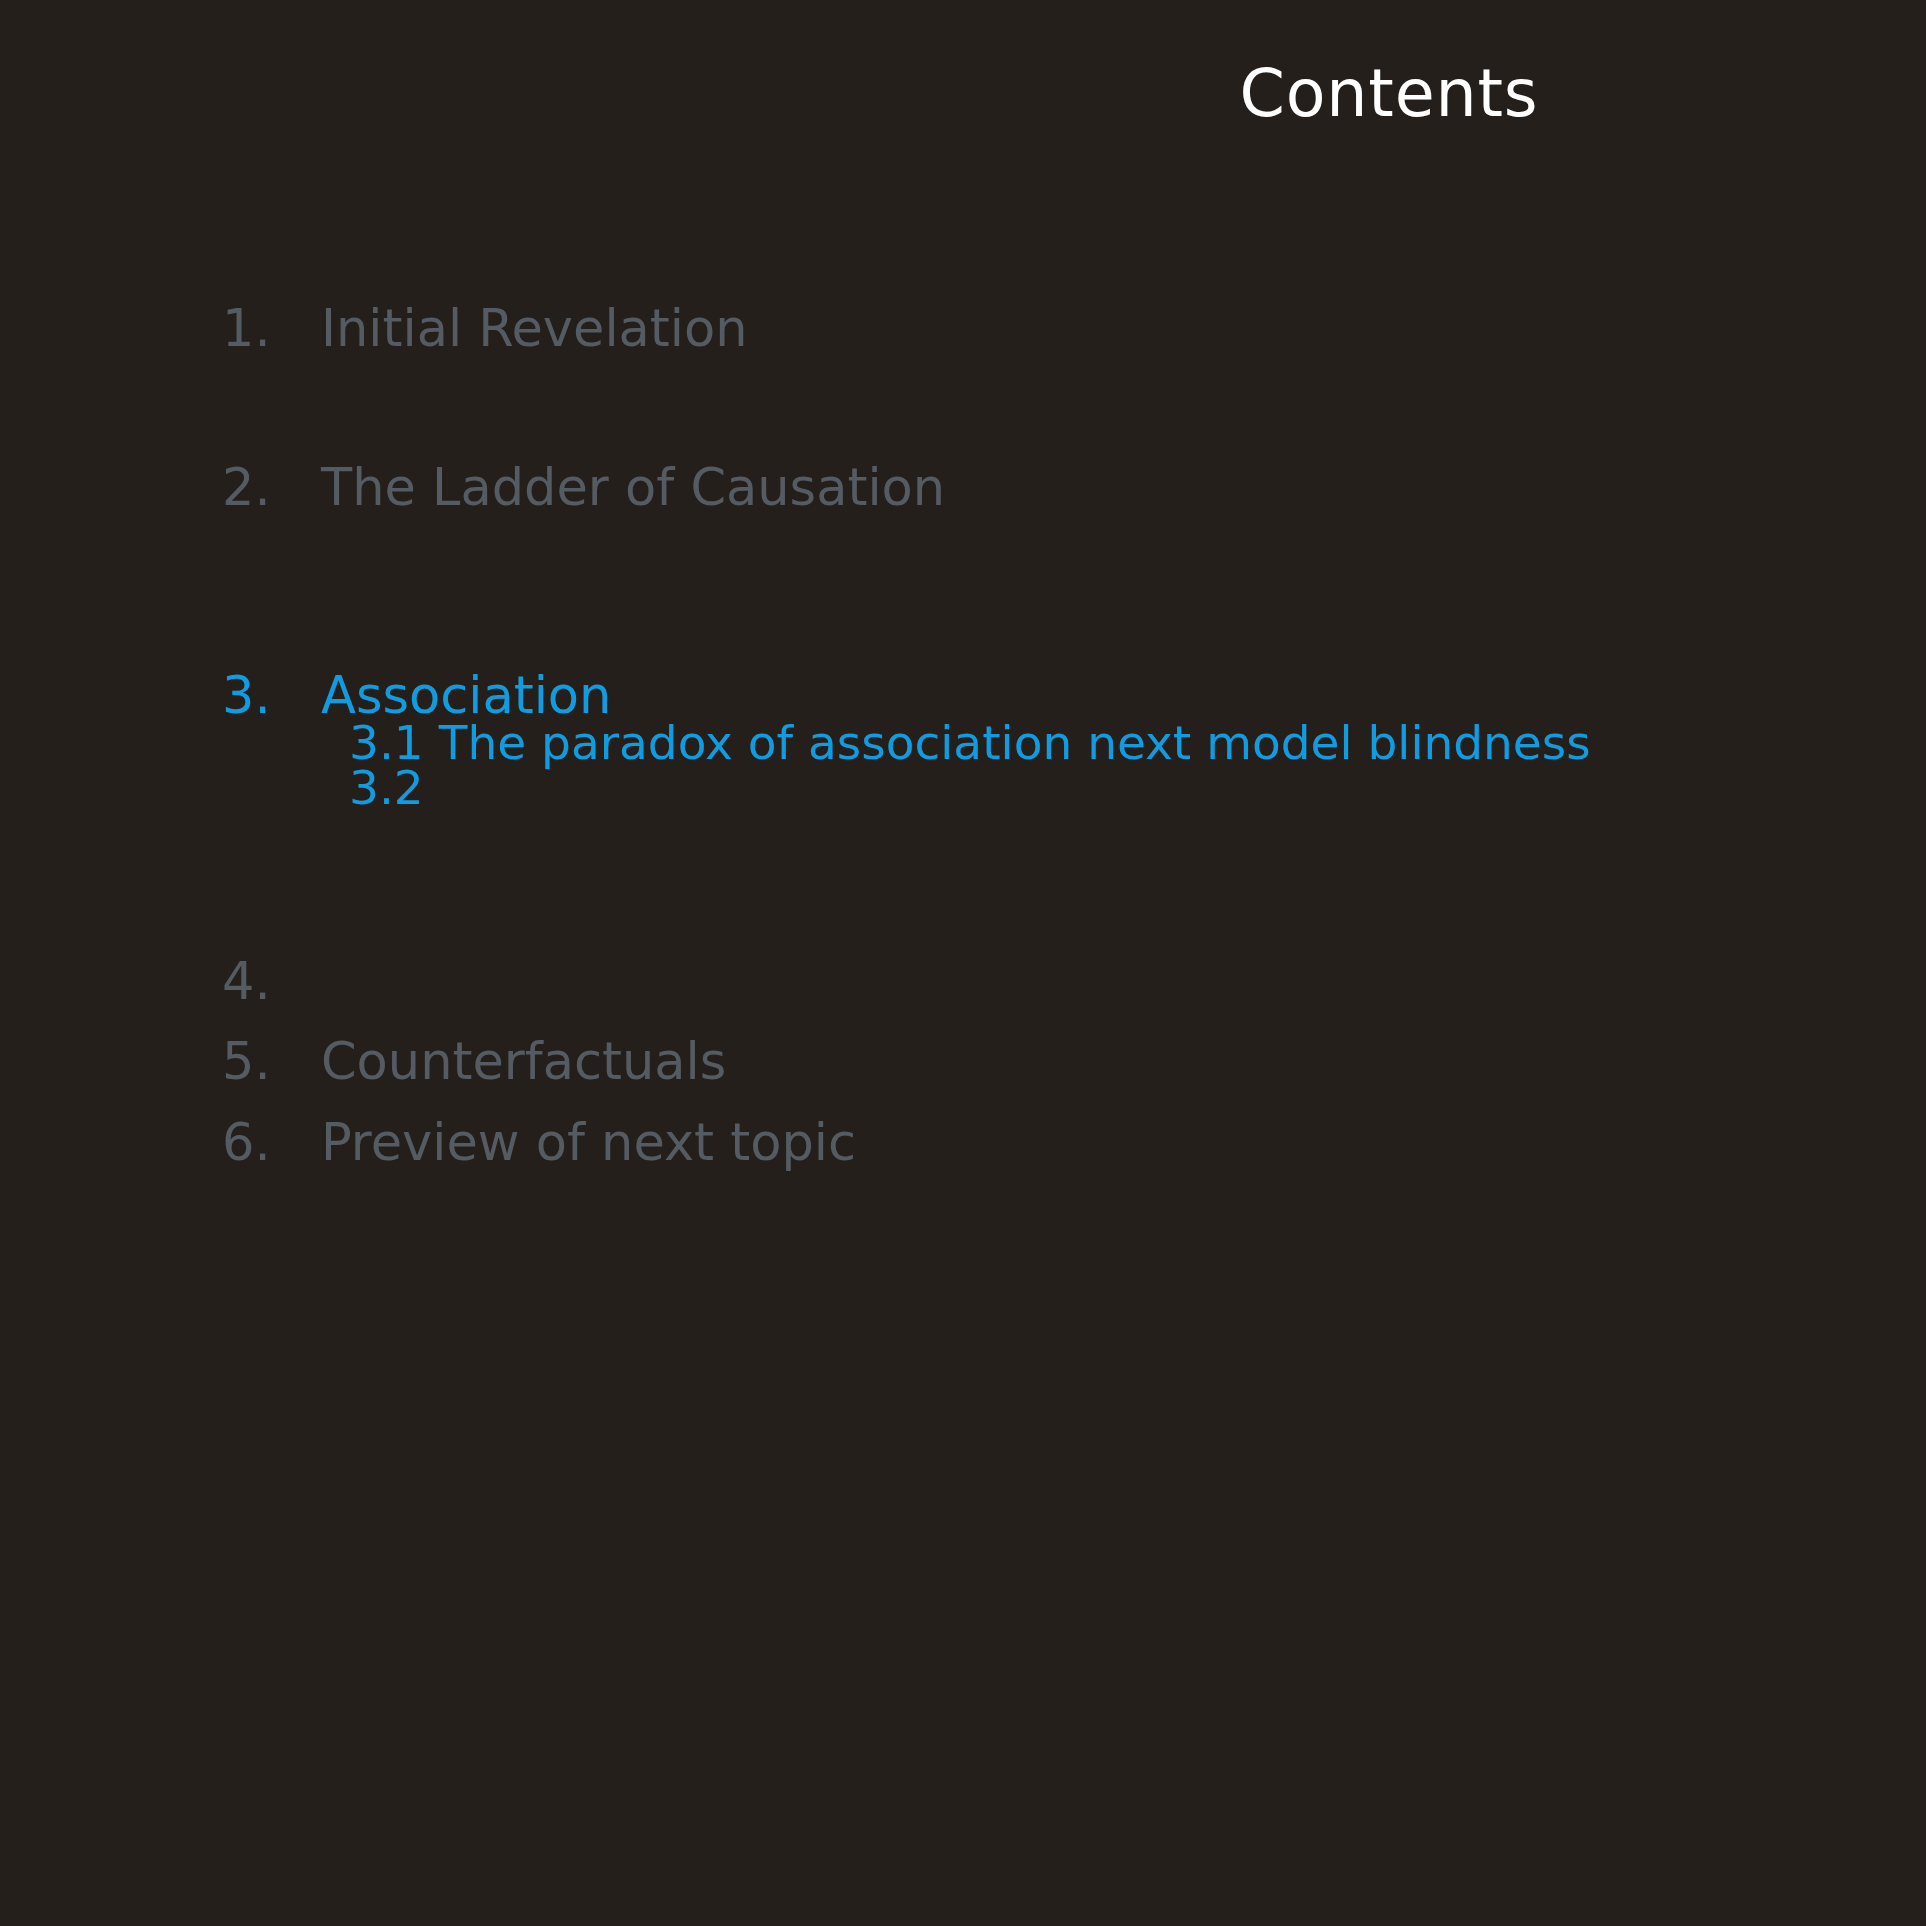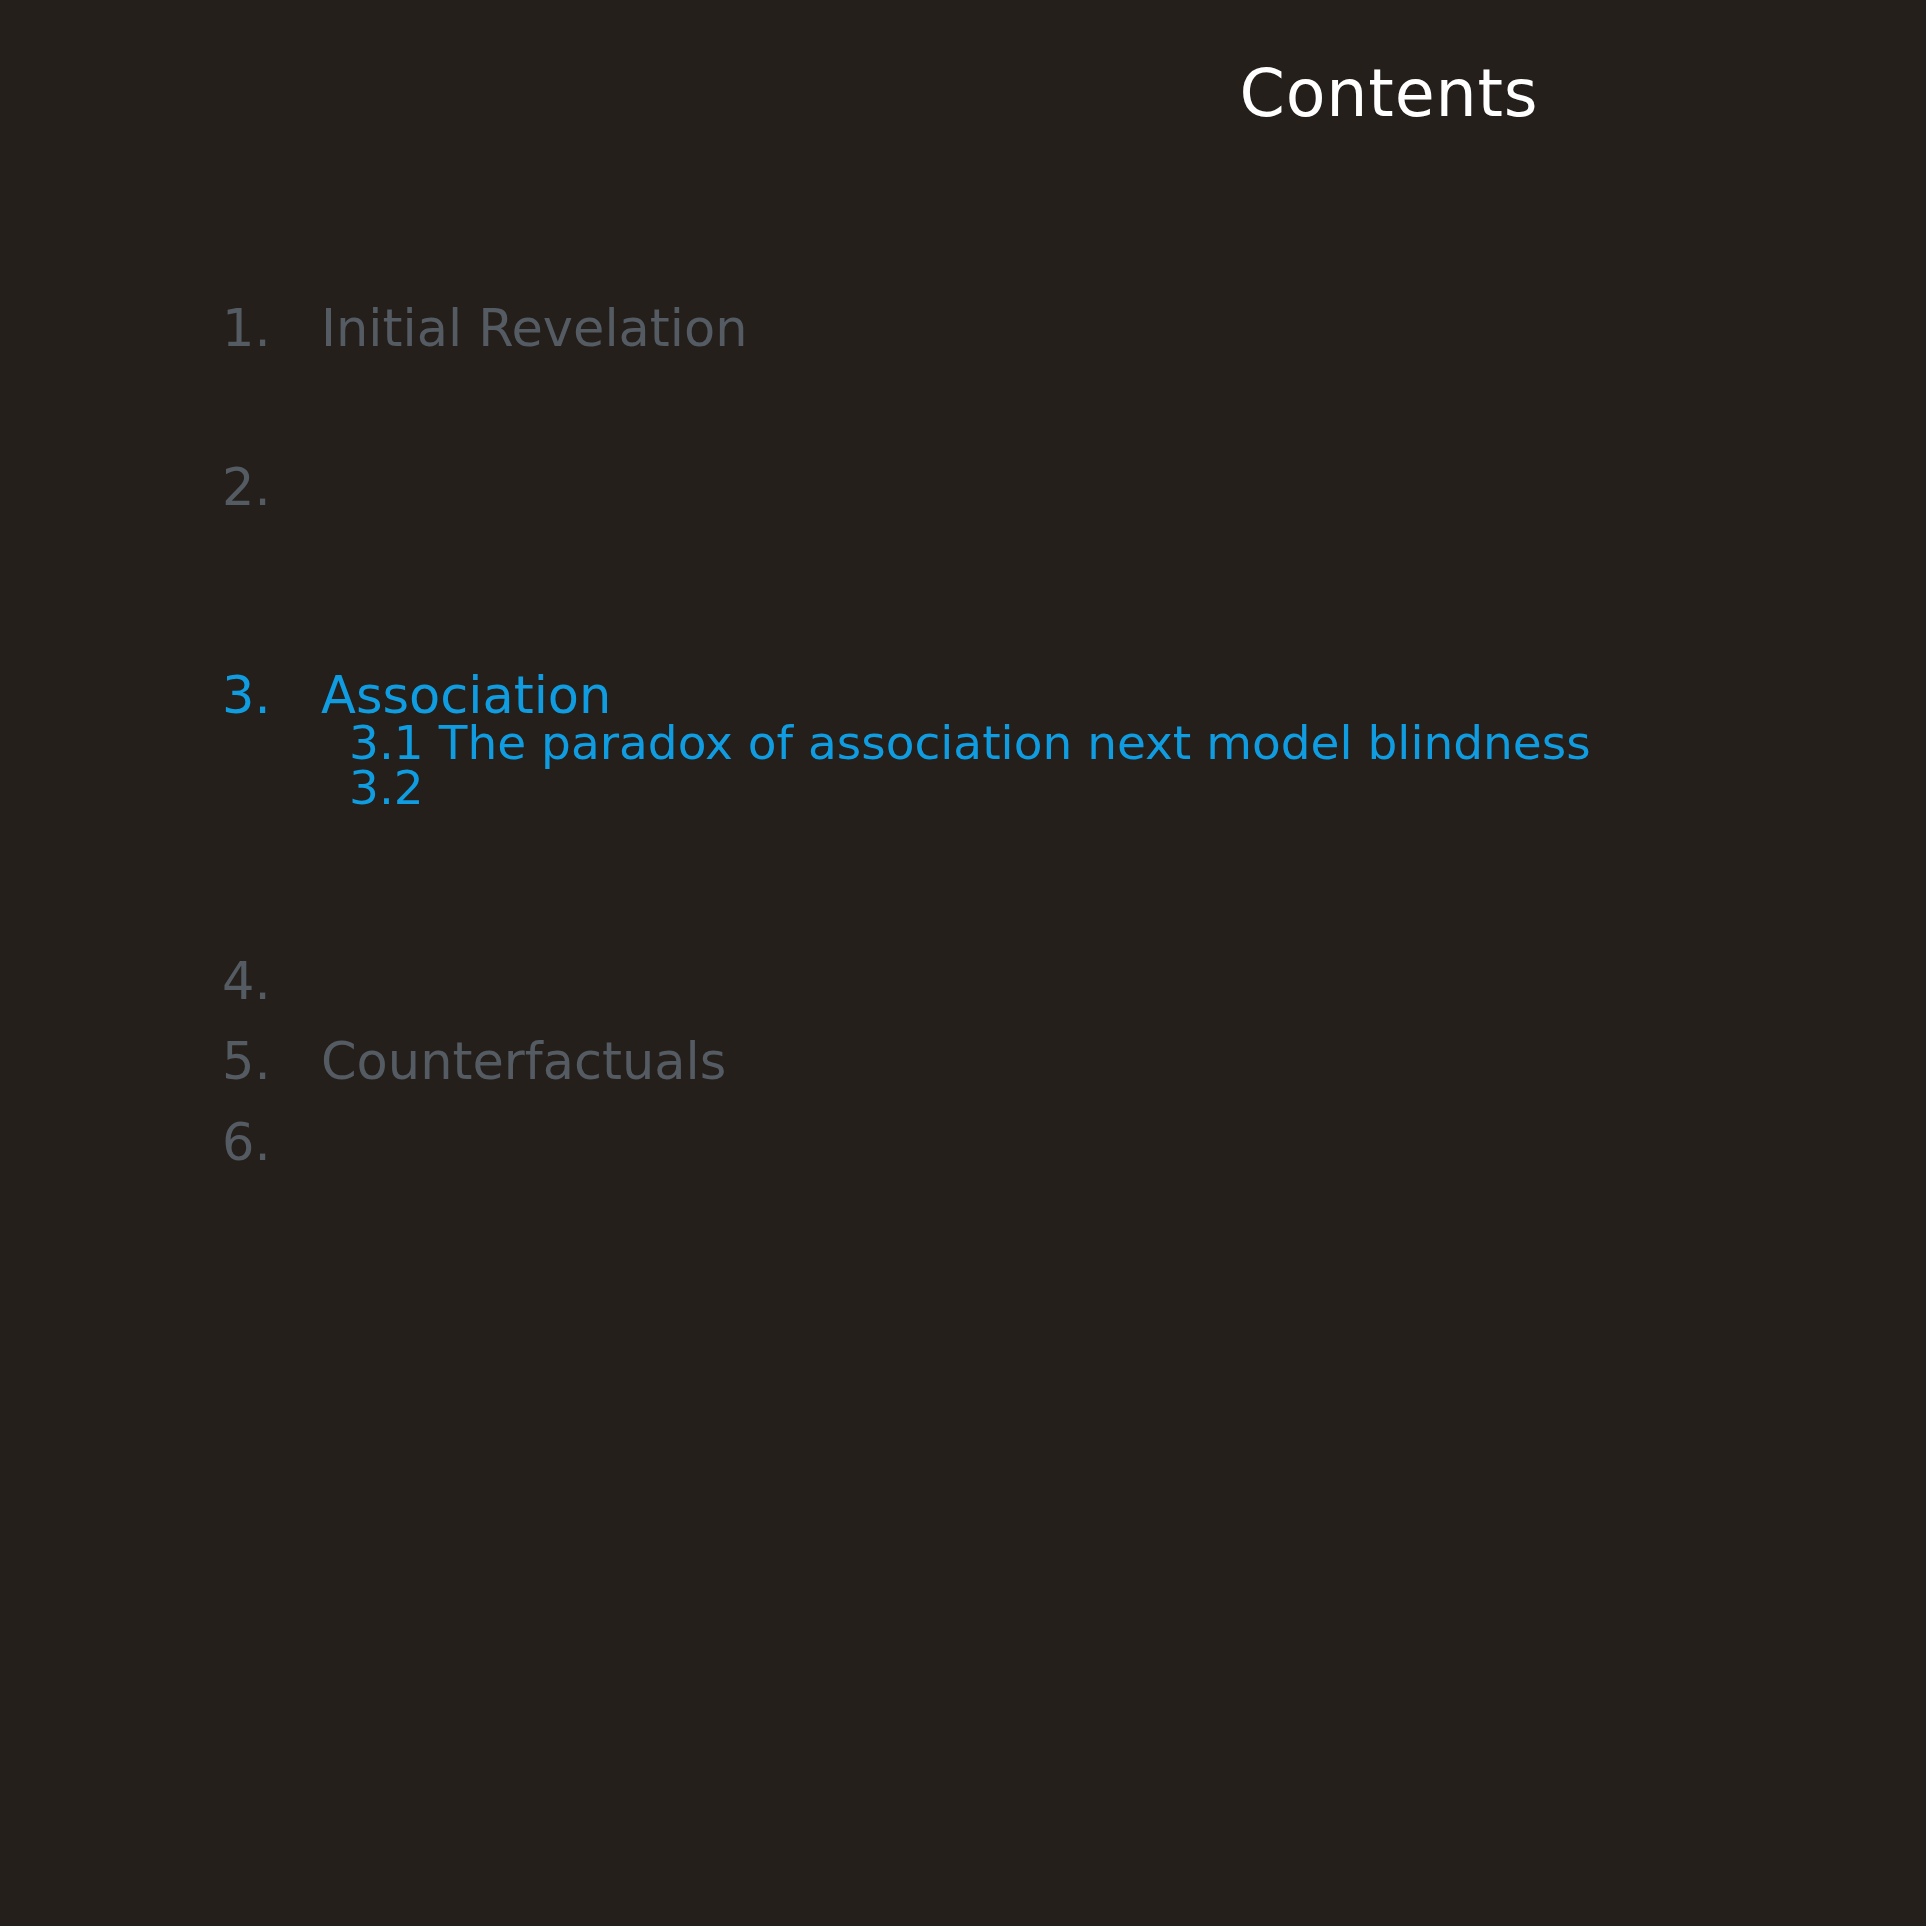--- a/index.html
+++ b/index.html
@@ -86,36 +86,36 @@
 
 <div id="slide">
 
   <div id="title">Contents</div>
 
   <div id="toc">
       <div class="toc-section" style="position: absolute; left: 0px; width: 100%; top: 37px;">
         <div class="sec-line dim"><span class="sec-num">1.</span><span class="sec-title">Initial Revelation</span></div>
       </div>
       <div class="toc-section" style="position: absolute; left: 0px; width: 100%; top: 196px;">
-        <div class="sec-line dim"><span class="sec-num">2.</span></div>
+        <div class="sec-line dim"><span class="sec-num">2.</span><span class="sec-title">The Ladder of Causation</span></div>
       </div>
       <div class="toc-section" style="position: absolute; left: 0px; width: 100%; top: 404px;">
         <div class="sec-line hi"><span class="sec-num">3.</span><span class="sec-title">Association</span></div>
       </div>
       <div style="position: absolute; left: 0px; width: 100%; top: 453px;">
         <div class="sub-line"><span class="sub-num">3.1</span><span> The paradox of association next model blindness</span></div>
       </div>
       <div style="position: absolute; left: 0px; width: 100%; top: 498px;">
         <div class="sub-line"><span class="sub-num">3.2</span></div>
       </div>
       <div class="toc-section" style="position: absolute; left: 0px; width: 100%; top: 690px;">
         <div class="sec-line dim"><span class="sec-num">4.</span></div>
       </div>
       <div class="toc-section" style="position: absolute; left: 0px; width: 100%; top: 770px;">
         <div class="sec-line dim"><span class="sec-num">5.</span><span class="sec-title">Counterfactuals</span></div>
       </div>
       <div class="toc-section" style="position: absolute; left: 0px; width: 100%; top: 851px;">
-        <div class="sec-line dim"><span class="sec-num">6.</span></div>
+        <div class="sec-line dim"><span class="sec-num">6.</span><span class="sec-title">Preview of next topic</span></div>
       </div>
     </div>
 
 </div>
 
 
 </body></html>

